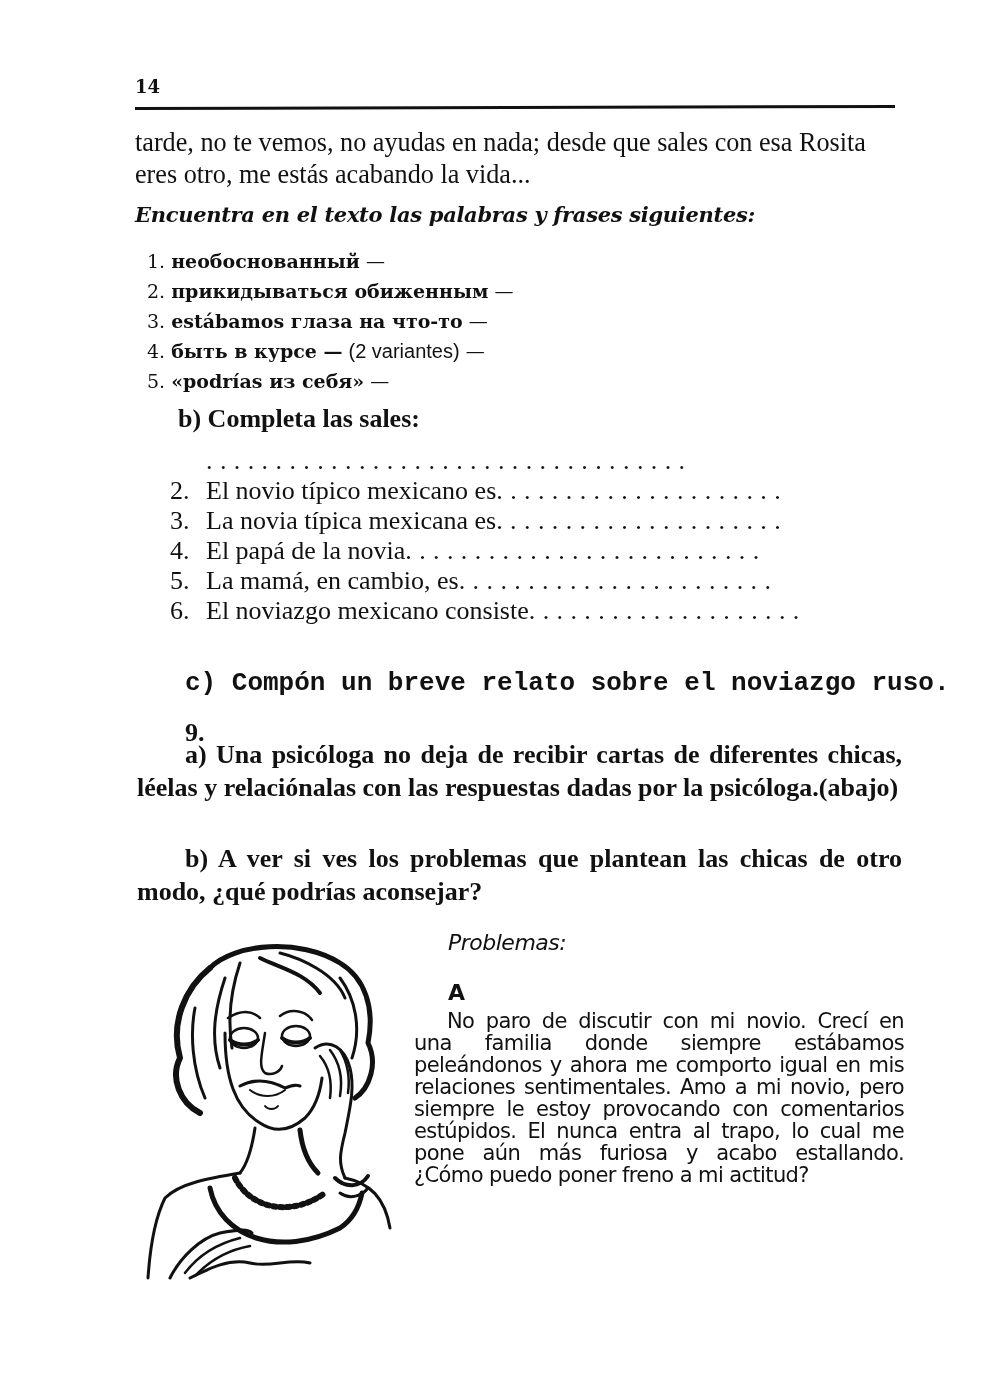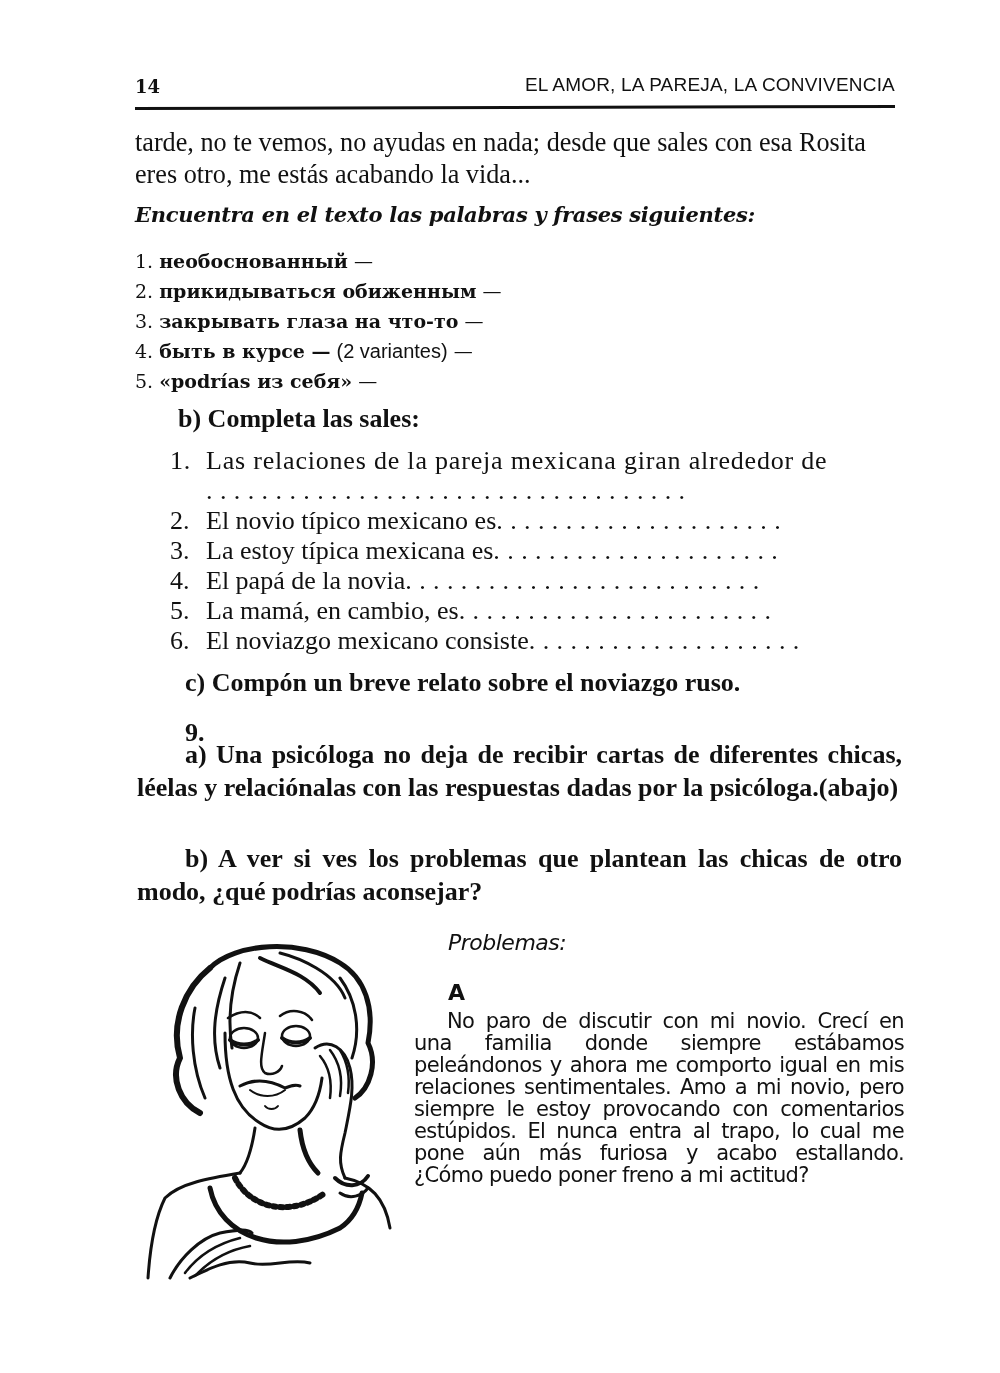--- a/index.html
+++ b/index.html
@@ -9,102 +9,98 @@
   .header { position: absolute; left: 135px; top: 70px; width: 760px; height: 30px; }
   .page-num { position: absolute; left: 0; top: 6px; font-family: "DejaVu Serif", serif; font-weight: bold; font-size: 18px; }
   .running-title { position: absolute; right: 0; top: 4px; font-family: "Liberation Sans", sans-serif; font-size: 19px; letter-spacing: 0.2px; }
   .header-rule { position: absolute; left: 135px; top: 106px; width: 760px; height: 3px; background: #111; transform: rotate(-0.15deg); }
 
   .p { position: absolute; font-family: "Liberation Serif", serif; }
   .para1 { left: 135px; top: 126px; width: 765px; font-size: 27px; line-height: 32px; transform: scaleX(0.97); transform-origin: left top; }
   .exercise-title { left: 135px; top: 202px; font-family: "DejaVu Serif", serif; font-weight: bold; font-style: italic; font-size: 21px; letter-spacing: -0.3px; }
 
   .ru-list { position: absolute; left: 135px; top: 246px; font-family: "DejaVu Serif", serif; font-size: 19px; line-height: 30px; }
-  .ru-list .item { white-space: nowrap; }
+  .ru-list .item { white-space: nowrap; margin-left: 12px; }
   .ru-list .term { font-weight: bold; }
   .ru-list .note { font-family: "Liberation Sans", sans-serif; font-weight: normal; font-size: 20px; }
 
   .section-b { left: 178px; top: 404px; font-family: "Liberation Serif", serif; font-weight: bold; font-size: 26px; }
 
   .fill-list { position: absolute; left: 170px; top: 446px; width: 725px; font-family: "Liberation Serif", serif; font-size: 26px; }
   .fill-item { position: relative; height: 30px; white-space: nowrap; }
   .fill-item .num { display: inline-block; width: 36px; }
   .fill-item .dots { letter-spacing: 7.4px; }
   .fill-first { height: 30px; letter-spacing: 0.8px; }
   .fill-cont { height: 30px; padding-left: 36px; }
 
-  .section-c { left: 185px; top: 668px; font-family: Liberation Serif, serif; font-weight: bold; font-size: 26px; }
+  .section-c { left: 185px; top: 668px; font-family: Liberation Mono, monospace; font-weight: bold; font-size: 26px; }
   .ex-num { left: 185px; top: 718px; font-family: "Liberation Serif", serif; font-weight: bold; font-size: 26px; }
   .ex9a { left: 137px; top: 738px; width: 765px; font-family: "Liberation Serif", serif; font-weight: bold; font-size: 26px; line-height: 33px; text-align: justify; text-indent: 48px; }
   .ex9b { left: 137px; top: 842px; width: 765px; font-family: "Liberation Serif", serif; font-weight: bold; font-size: 26px; line-height: 33px; text-align: justify; text-indent: 48px; }
 
   .illustration { position: absolute; left: 140px; top: 938px; width: 265px; height: 345px; }
 
   .problems-label { left: 448px; top: 930px; font-family: "DejaVu Sans", sans-serif; font-style: italic; font-size: 22px; letter-spacing: -0.5px; }
   .problem-letter { left: 448px; top: 980px; font-family: "DejaVu Sans", sans-serif; font-weight: bold; font-size: 22px; }
   .problem-text { left: 414px; top: 1010px; width: 490px; font-family: "DejaVu Sans", sans-serif; font-size: 21px; line-height: 22px; text-align: justify; text-indent: 33px; letter-spacing: -0.6px; }
 </style>
 </head>
 <body>
 
 <div class="page">
 
   <div class="header">
     <span class="page-num">14</span>
-    <span class="running-title">EL AMOR, LA PAREJA, LA CONVIVENCIA</span>
   </div>
   <div class="header-rule"></div>
 
   <div class="p para1">tarde, no te vemos, no ayudas en nada; desde que sales con esa Rosita eres otro, me estás acabando la vida...</div>
 
   <div class="p exercise-title">Encuentra en el texto las palabras y frases siguientes:</div>
 
   <div class="ru-list">
     <div class="item">
       <span>1.</span>
       <span class="term">необоснованный</span>
       <span>—</span>
     </div>
     <div class="item">
       <span>2.</span>
       <span class="term">прикидываться обиженным</span>
       <span>—</span>
     </div>
     <div class="item">
       <span>3.</span>
-      <span class="term">закрывать глаза на что-то</span>
+      <span class="term">estábamos глаза на что-то</span>
       <span>—</span>
     </div>
     <div class="item">
       <span>4.</span>
       <span class="term">быть в курсе —</span>
       <span class="note">(2 variantes)</span>
       <span>—</span>
     </div>
     <div class="item">
       <span>5.</span>
       <span class="term">«podrías из себя»</span>
       <span>—</span>
     </div>
   </div>
 
   <div class="p section-b">b) Completa las sales:</div>
 
   <div class="fill-list">
-    <div class="fill-item fill-first">
-      <span class="num">1.</span><span>Las relaciones de la pareja mexicana giran alrededor de</span>
-    </div>
     <div class="fill-item fill-cont">
       <span class="dots">...................................</span>
     </div>
     <div class="fill-item">
       <span class="num">2.</span><span>El novio típico mexicano es</span><span class="dots">.....................</span>
     </div>
     <div class="fill-item">
-      <span class="num">3.</span><span>La estoy típica mexicana es</span><span class="dots">.....................</span>
+      <span class="num">3.</span><span>La novia típica mexicana es</span><span class="dots">.....................</span>
     </div>
     <div class="fill-item">
       <span class="num">4.</span><span>El papá de la novia</span><span class="dots">..........................</span>
     </div>
     <div class="fill-item">
       <span class="num">5.</span><span>La mamá, en cambio, es</span><span class="dots">.......................</span>
     </div>
     <div class="fill-item">
       <span class="num">6.</span><span>El noviazgo mexicano consiste</span><span class="dots">....................</span>
     </div>

